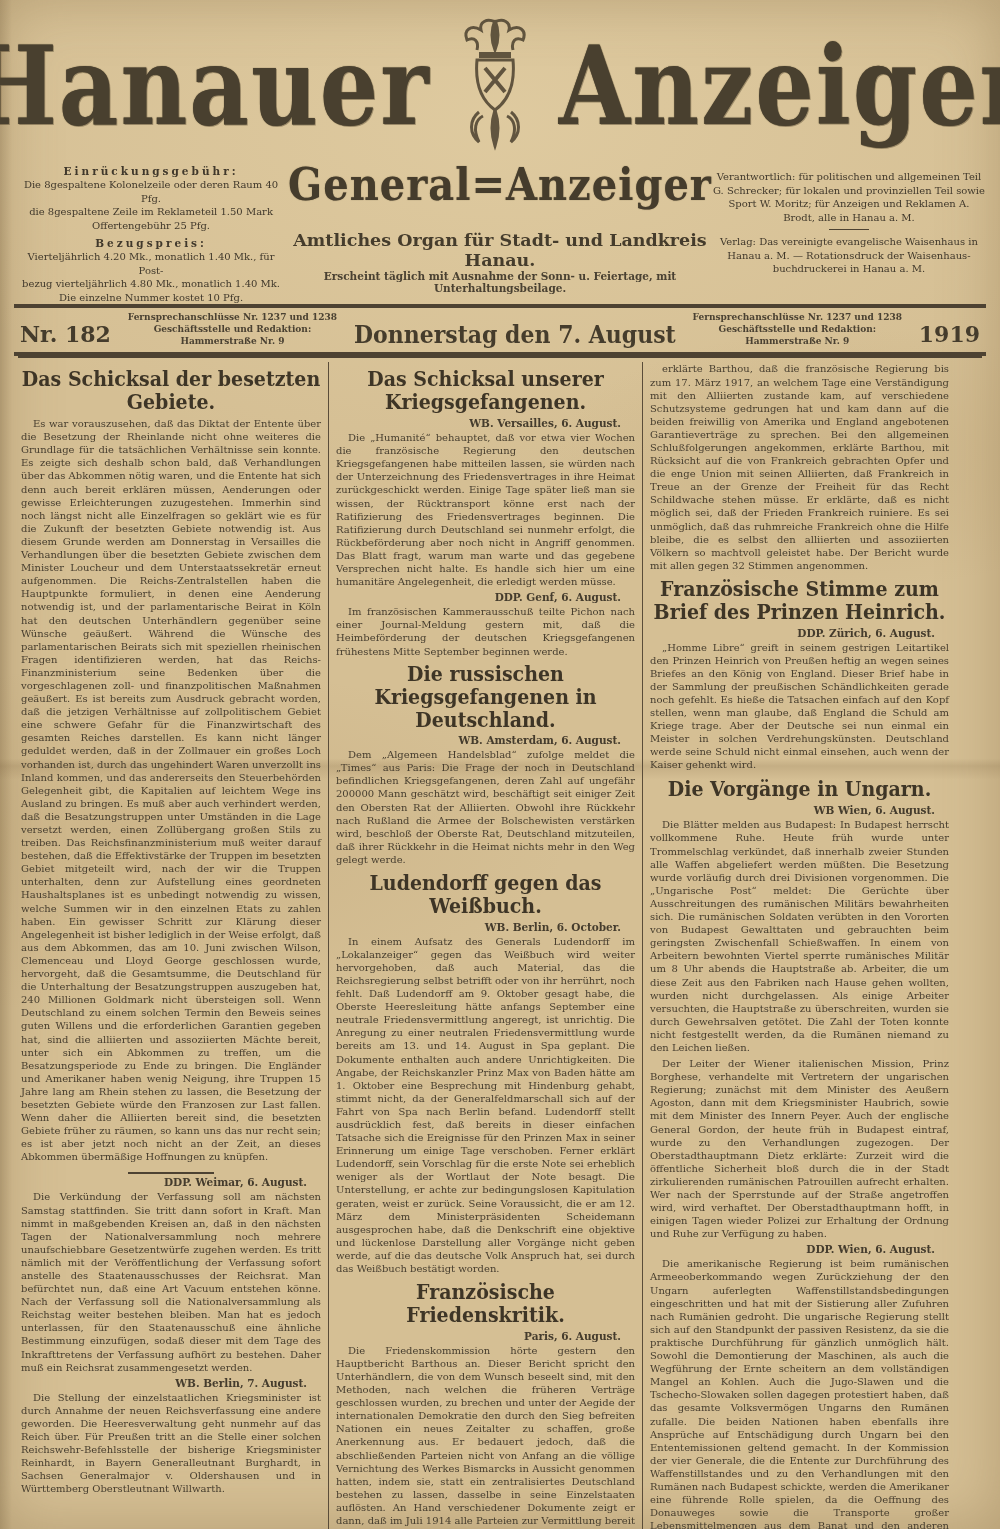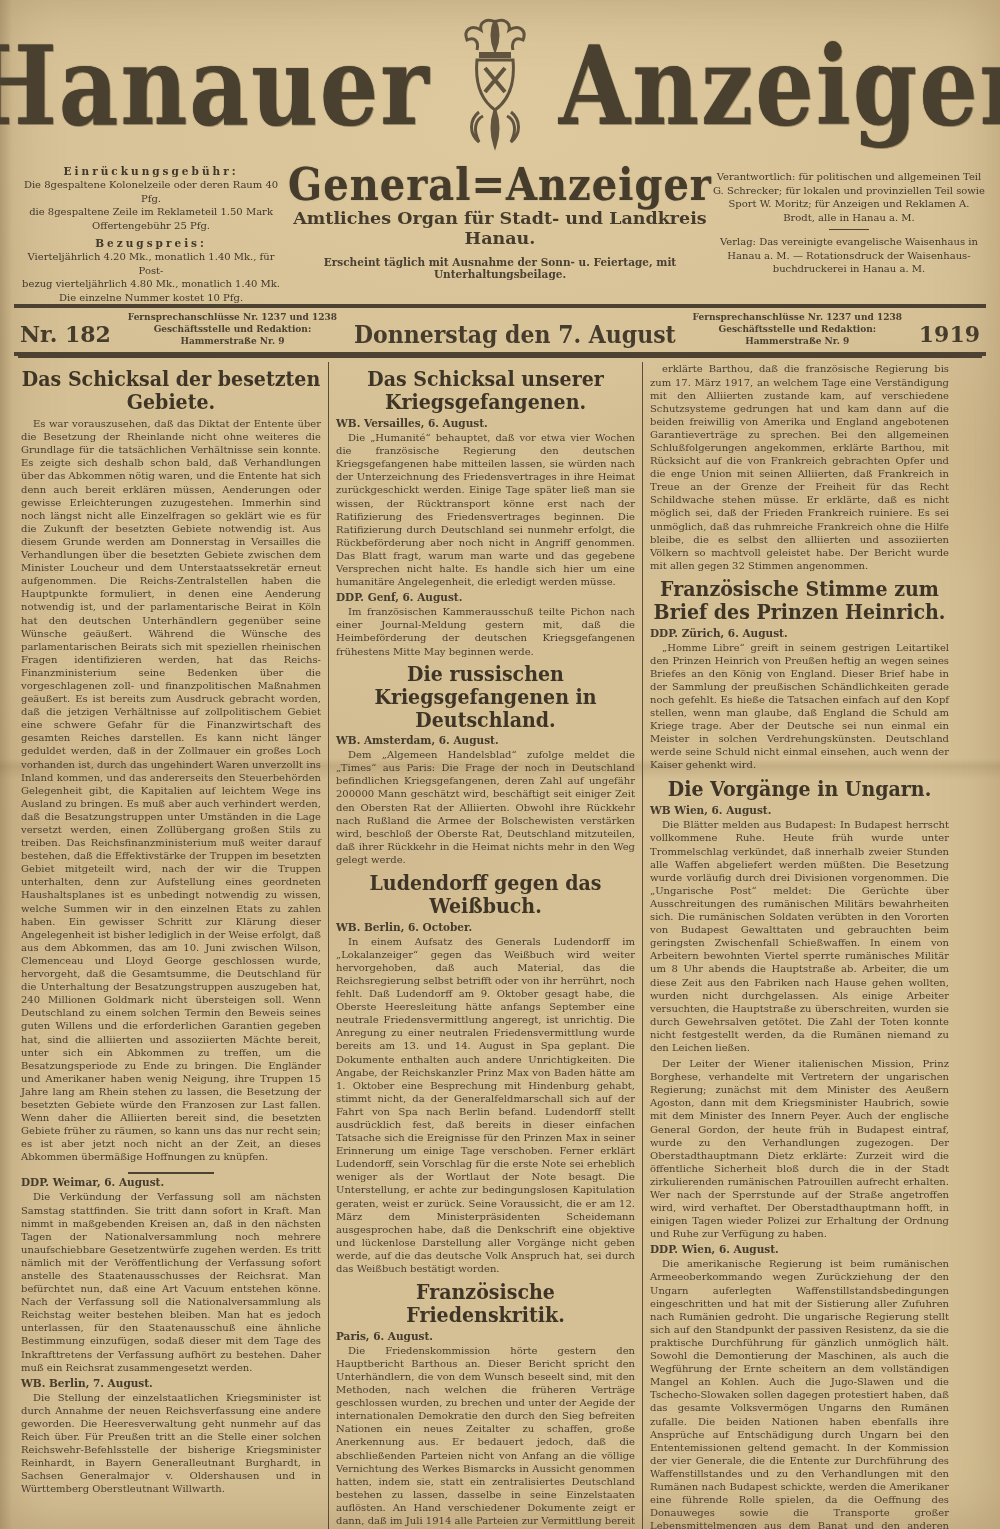--- a/index.html
+++ b/index.html
@@ -24,41 +24,41 @@
     letter-spacing:2px;transform:scaleY(1.18);
     text-shadow:0 0 1px rgba(60,50,30,.8), 1px 1px 0 rgba(60,50,30,.35);
   }
   .crest{width:92px;height:140px;flex:0 0 auto;opacity:.88;}
   
   .subhead{display:flex;align-items:stretch;margin-top:2px;border-bottom:4px solid #4d4232;}
   .sub-left,.sub-right{width:318px;font-size:10px;line-height:1.35;text-align:center;}
   .sub-center{flex:1;text-align:center;}
   .boxtitle{font-weight:bold;letter-spacing:3px;font-size:10.5px;}
   .gen-title{font-weight:bold;font-size:40px;line-height:1.05;color:#453c2c;transform:scaleY(1.1);letter-spacing:1px;text-shadow:0 0 1px rgba(60,50,30,.6);}
-  .gen-organ{font-weight:bold;font-size:17.5px;margin-top:2px;color:#453c2c;}
-  .gen-sched{font-size:10.5px;margin-top:8px;font-weight:bold;color:#4a4132;}
+  .gen-organ{font-weight:bold;font-size:17.5px;margin-top:24px;color:#453c2c;}
+  .gen-sched{font-size:10.5px;margin-top:0;font-weight:bold;color:#4a4132;}
   .sub-right .vr-sep{width:40px;border-top:1.5px solid #4d4232;margin:5px auto;}
   
   .dateline{
     display:flex;align-items:flex-end;margin-top:0;border-bottom:4px solid #4d4232;
     box-shadow:0 6px 0 -4px #4d4232;
     padding:4px 6px 5px 6px;gap:8px;
   }
   .issue-no,.year-no{font-weight:bold;font-size:22px;white-space:nowrap;color:#453c2c;}
   .phone-block{flex:1;text-align:center;font-size:9px;font-weight:bold;line-height:1.3;color:#4a4132;}
   .date-center{font-weight:bold;font-size:22px;white-space:nowrap;text-align:center;color:#453c2c;transform:scaleY(1.08);}
   
   .columns{display:flex;margin-top:6px;height:1196px;overflow:hidden;}
   .col{width:314px;box-sizing:border-box;padding:0 7px;overflow:hidden;}
   .col + .col{border-left:1.5px solid #5a4c39;}
   .blk-headline{
     font-size:19px;font-weight:bold;text-align:center;margin:7px 0 4px 0;line-height:1.15;
     color:#3e3526;transform:scaleY(1.05);
   }
-  .blk-dateline{font-size:10.5px;font-weight:bold;text-align:left;padding-right:14px;margin:2px 0 2px 0;color:#453c2d;}
+  .blk-dateline{font-size:10.5px;font-weight:bold;text-align:right;padding-right:14px;margin:2px 0 2px 0;color:#453c2d;}
   .blk-para{
     font-size:10px;line-height:1.31;text-align:justify;text-indent:12px;
     margin:0 0 3px 0;color:#463d2e;
     -webkit-hyphens:auto;hyphens:auto;
   }
   .blk-divider{width:86px;border-top:2px solid #4d4232;margin:9px auto 2px auto;}
 </style>
 </head>
 <body>
 
@@ -127,21 +127,21 @@
         <div class="blk-dateline">DDP. Weimar, 6. August.</div>
         <div class="blk-para">Die Verkündung der Verfassung soll am nächsten Samstag stattfinden. Sie tritt dann sofort in Kraft. Man nimmt in maßgebenden Kreisen an, daß in den nächsten Tagen der Nationalversammlung noch mehrere unaufschiebbare Gesetzentwürfe zugehen werden. Es tritt nämlich mit der Veröffentlichung der Verfassung sofort anstelle des Staatenausschusses der Reichsrat. Man befürchtet nun, daß eine Art Vacuum entstehen könne. Nach der Verfassung soll die Nationalversammlung als Reichstag weiter bestehen bleiben. Man hat es jedoch unterlassen, für den Staatenausschuß eine ähnliche Bestimmung einzufügen, sodaß dieser mit dem Tage des Inkrafttretens der Verfassung aufhört zu bestehen. Daher muß ein Reichsrat zusammengesetzt werden.</div>
         <div class="blk-dateline">WB. Berlin, 7. August.</div>
         <div class="blk-para">Die Stellung der einzelstaatlichen Kriegsminister ist durch Annahme der neuen Reichsverfassung eine andere geworden. Die Heeresverwaltung geht nunmehr auf das Reich über. Für Preußen tritt an die Stelle einer solchen Reichswehr-Befehlsstelle der bisherige Kriegsminister Reinhardt, in Bayern Generalleutnant Burghardt, in Sachsen Generalmajor v. Oldershausen und in Württemberg Oberstleutnant Willwarth.</div>
       </section>
     <section class="col">
         <h2 class="blk-headline">Das Schicksal unserer Kriegsgefangenen.</h2>
         <div class="blk-dateline">WB. Versailles, 6. August.</div>
         <div class="blk-para">Die „Humanité“ behauptet, daß vor etwa vier Wochen die französische Regierung den deutschen Kriegsgefangenen habe mitteilen lassen, sie würden nach der Unterzeichnung des Friedensvertrages in ihre Heimat zurückgeschickt werden. Einige Tage später ließ man sie wissen, der Rücktransport könne erst nach der Ratifizierung des Friedensvertrages beginnen. Die Ratifizierung durch Deutschland sei nunmehr erfolgt, die Rückbeförderung aber noch nicht in Angriff genommen. Das Blatt fragt, warum man warte und das gegebene Versprechen nicht halte. Es handle sich hier um eine humanitäre Angelegenheit, die erledigt werden müsse.</div>
         <div class="blk-dateline">DDP. Genf, 6. August.</div>
-        <div class="blk-para">Im französischen Kammerausschuß teilte Pichon nach einer Journal-Meldung gestern mit, daß die Heimbeförderung der deutschen Kriegsgefangenen frühestens Mitte May beginnen werde.</div>
+        <div class="blk-para">Im französischen Kammerausschuß teilte Pichon nach einer Journal-Meldung gestern mit, daß die Heimbeförderung der deutschen Kriegsgefangenen frühestens Mitte September beginnen werde.</div>
         <h2 class="blk-headline">Die russischen Kriegsgefangenen in Deutschland.</h2>
         <div class="blk-dateline">WB. Amsterdam, 6. August.</div>
         <div class="blk-para">Dem „Algemeen Handelsblad“ zufolge meldet die „Times“ aus Paris: Die Frage der noch in Deutschland befindlichen Kriegsgefangenen, deren Zahl auf ungefähr 200000 Mann geschätzt wird, beschäftigt seit einiger Zeit den Obersten Rat der Alliierten. Obwohl ihre Rückkehr nach Rußland die Armee der Bolschewisten verstärken wird, beschloß der Oberste Rat, Deutschland mitzuteilen, daß ihrer Rückkehr in die Heimat nichts mehr in den Weg gelegt werde.</div>
         <h2 class="blk-headline">Ludendorff gegen das Weißbuch.</h2>
         <div class="blk-dateline">WB. Berlin, 6. October.</div>
         <div class="blk-para">In einem Aufsatz des Generals Ludendorff im „Lokalanzeiger“ gegen das Weißbuch wird weiter hervorgehoben, daß auch Material, das die Reichsregierung selbst betrifft oder von ihr herrührt, noch fehlt. Daß Ludendorff am 9. Oktober gesagt habe, die Oberste Heeresleitung hätte anfangs September eine neutrale Friedensvermittlung angeregt, ist unrichtig. Die Anregung zu einer neutralen Friedensvermittlung wurde bereits am 13. und 14. August in Spa geplant. Die Dokumente enthalten auch andere Unrichtigkeiten. Die Angabe, der Reichskanzler Prinz Max von Baden hätte am 1. Oktober eine Besprechung mit Hindenburg gehabt, stimmt nicht, da der Generalfeldmarschall sich auf der Fahrt von Spa nach Berlin befand. Ludendorff stellt ausdrücklich fest, daß bereits in dieser einfachen Tatsache sich die Ereignisse für den Prinzen Max in seiner Erinnerung um einige Tage verschoben. Ferner erklärt Ludendorff, sein Vorschlag für die erste Note sei erheblich weniger als der Wortlaut der Note besagt. Die Unterstellung, er achte zur bedingungslosen Kapitulation geraten, weist er zurück. Seine Voraussicht, die er am 12. März dem Ministerpräsidenten Scheidemann ausgesprochen habe, daß die Denkschrift eine objektive und lückenlose Darstellung aller Vorgänge nicht geben werde, auf die das deutsche Volk Anspruch hat, sei durch das Weißbuch bestätigt worden.</div>
         <h2 class="blk-headline">Französische Friedenskritik.</h2>
         <div class="blk-dateline">Paris, 6. August.</div>
         <div class="blk-para">Die Friedenskommission hörte gestern den Hauptbericht Barthous an. Dieser Bericht spricht den Unterhändlern, die von dem Wunsch beseelt sind, mit den Methoden, nach welchen die früheren Verträge geschlossen wurden, zu brechen und unter der Aegide der internationalen Demokratie den durch den Sieg befreiten Nationen ein neues Zeitalter zu schaffen, große Anerkennung aus. Er bedauert jedoch, daß die abschließenden Parteien nicht von Anfang an die völlige Vernichtung des Werkes Bismarcks in Aussicht genommen hatten, indem sie, statt ein zentralisiertes Deutschland bestehen zu lassen, dasselbe in seine Einzelstaaten auflösten. An Hand verschiedener Dokumente zeigt er dann, daß im Juli 1914 alle Parteien zur Vermittlung bereit waren, Frankreich sogar bis an die Grenze dessen, was die Klugheit erforderte. Der deutsche Kaiser sei zum Kriege entschlossen gewesen. Er verlangt hinsichtlich der geplanten Sanktionen und bemerkt, daß der internationalen Moral nicht Genüge getan werde, wenn die Schuldigen nicht büßen müßten. Barthou geht darauf zur Frage des Völkerbundes über. Er beansprucht für Frankreich die Ehre, schon seit alten Zeiten für das Völkerrecht eingetreten zu sein und findet für den Präsidenten der Vereinigten Staaten Worte hoher Anerkennung. Barthou weist darauf hin, daß der Völkerbundsvertrag die sichere Garantie für den Weltfrieden biete. Dabei bedauert er, daß Frankreich im Schoße des Völkerbundes nicht die bedeutende Rolle und den ihm gebührenden Einfluß, auf welchen es seine Opfer Anspruch geben, erhalten habe. Wenn in ferner Zukunft der Eintritt Deutschlands in den Völkerbund angenommen wird, erklärte er, so könne das nicht geschehen, bevor es alle seine Verpflichtungen erfüllt habe. Der Berichterstatter fährt in seinem Bericht mit der Prüfung der wirtschaftlichen und finanziellen Bedingungen fort u. a. diejenigen, welche die Wiedergutmachung betreffen und prüfte dann schließlich die militärischen Klauseln über die Frage des linken Rheinufers. Ferner</div>
       </section>

